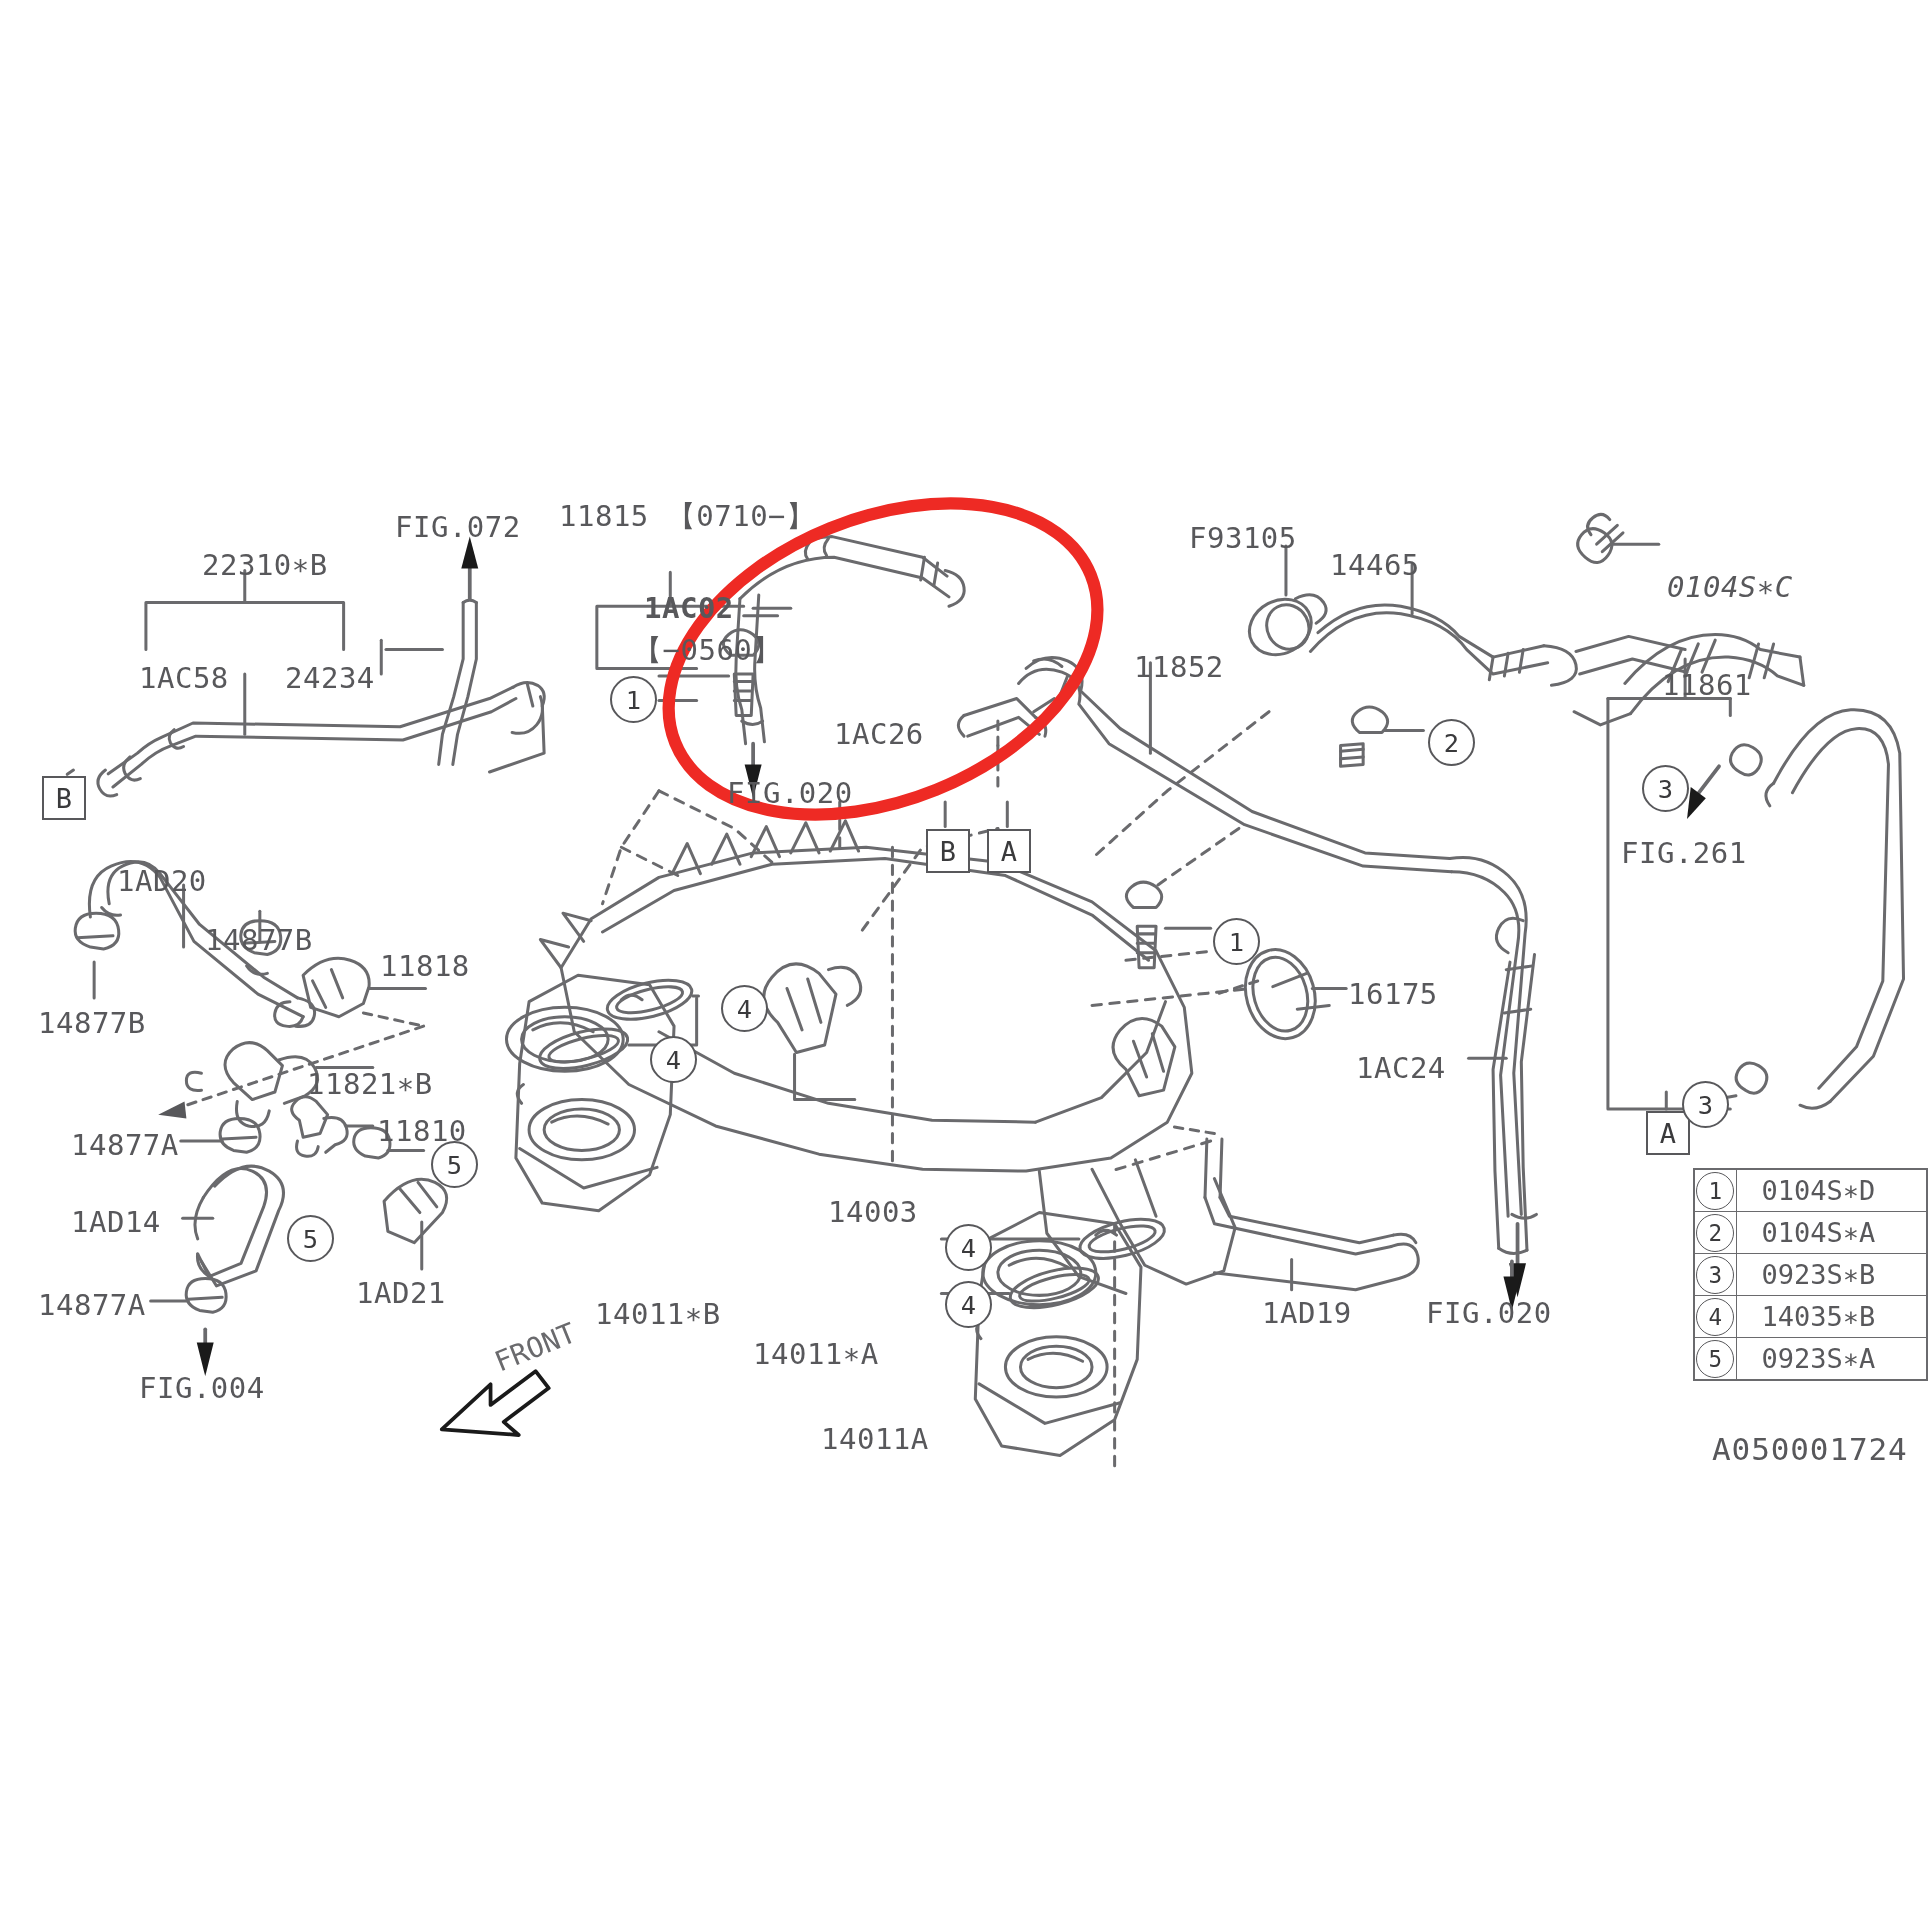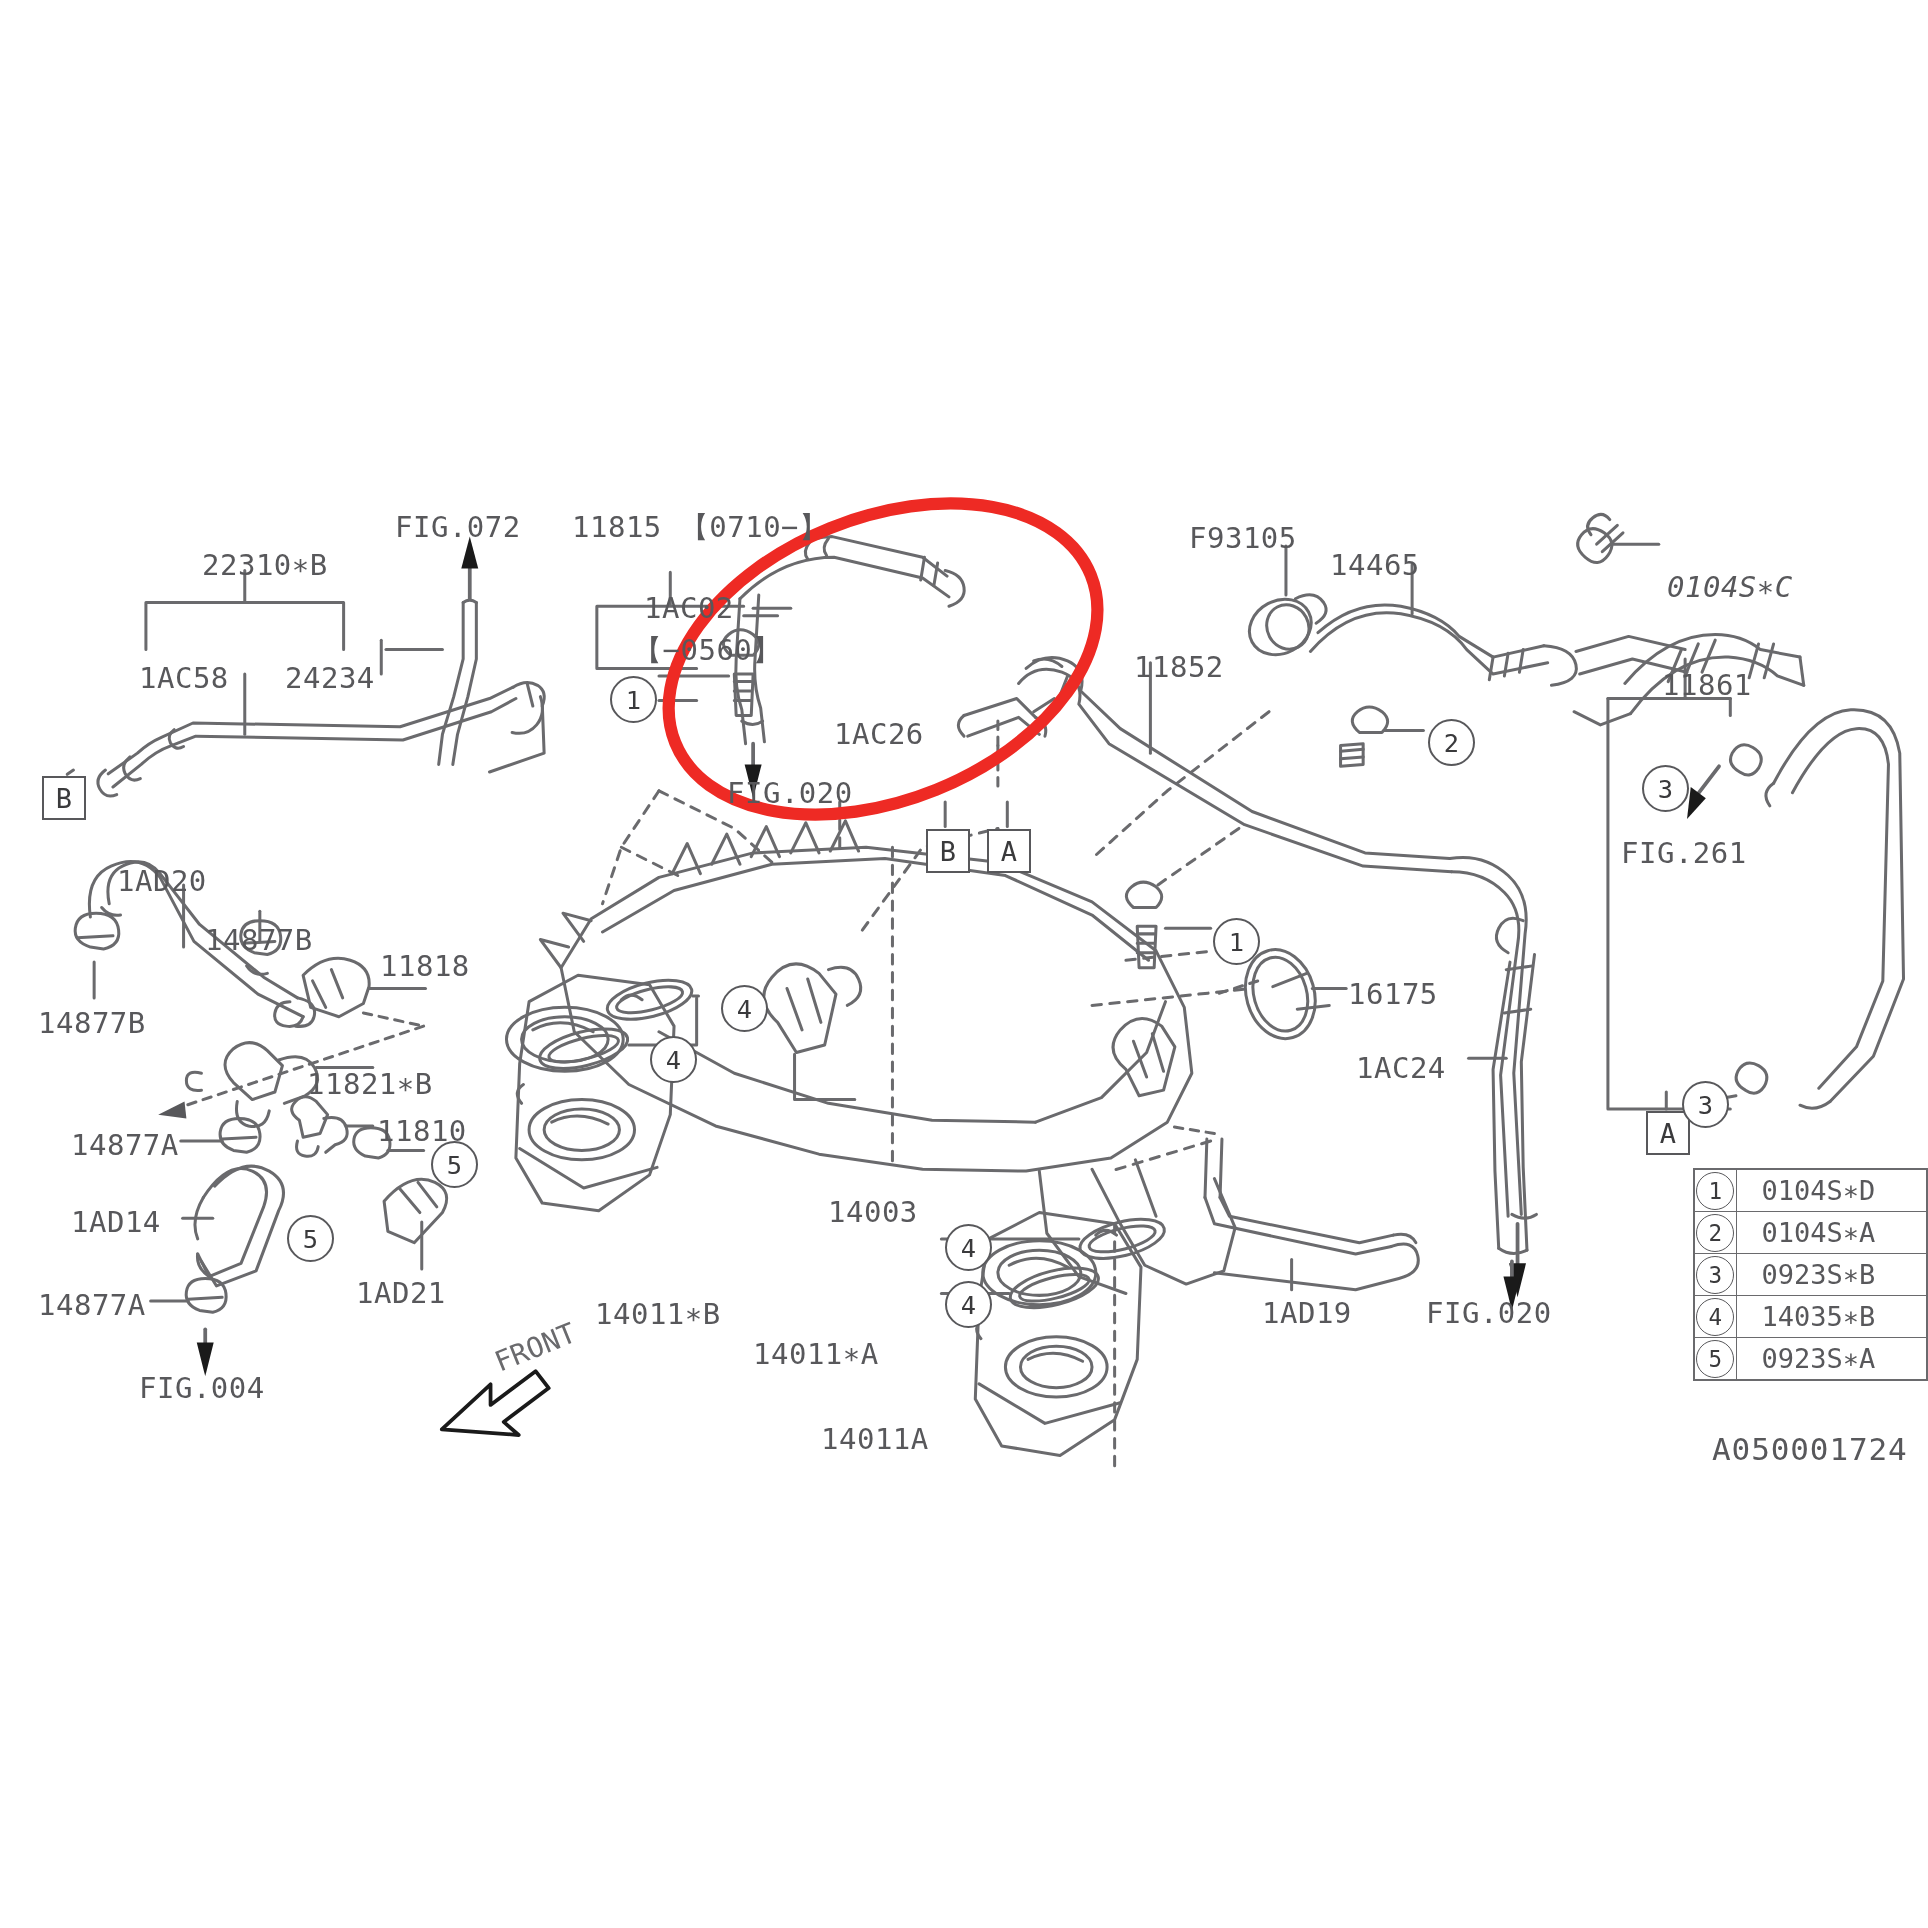--- a/index.html
+++ b/index.html
@@ -443,22 +443,22 @@
   </svg>
 
   <svg class="hl" style="left:0;top:0;width:1928px;height:1928px;" viewBox="0 0 2048 2048" xmlns="http://www.w3.org/2000/svg">
     <ellipse cx="938" cy="700" rx="238" ry="150" transform="rotate(-22 938 700)" fill="none" stroke="#ee2a24" stroke-width="13"></ellipse>
   </svg>
 
   <div class="lbl" style="left:202px;top:550px;">22310∗B</div>
   <div class="lbl" style="left:395px;top:512px;">FIG.072</div>
   <div class="lbl" style="left:139px;top:663px;">1AC58</div>
   <div class="lbl" style="left:285px;top:663px;">24234</div>
-  <div class="lbl" style="left:559px;top:512px;margin-left:13px;">11815 【0710−】</div>
-  <div class="lbl" style="left:644px;top:593px;">1AC02</div>
+  <div class="lbl" style="left:559px;top:501px;">11815 【0710−】</div>
+  <div class="lbl" style="left:644px;top:593px;font-weight:bold;">1AC02</div>
   <div class="lbl" style="left:633px;top:635px;">【−0560】</div>
   <div class="lbl" style="left:834px;top:719px;">1AC26</div>
   <div class="lbl" style="left:727px;top:778px;">FIG.020</div>
   <div class="lbl" style="left:1134px;top:652px;">11852</div>
   <div class="lbl" style="left:1189px;top:523px;">F93105</div>
   <div class="lbl" style="left:1330px;top:550px;">14465</div>
   <div class="lbl" style="left:1667px;top:572px;font-style:italic;">0104S∗C</div>
   <div class="lbl" style="left:1662px;top:670px;">11861</div>
   <div class="lbl" style="left:1621px;top:838px;">FIG.261</div>
   <div class="lbl" style="left:117px;top:866px;">1AD20</div>

